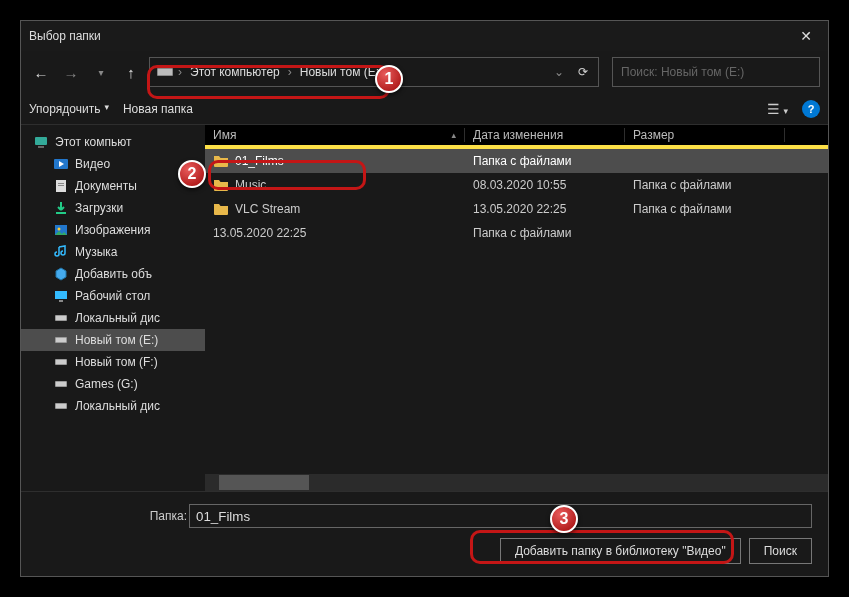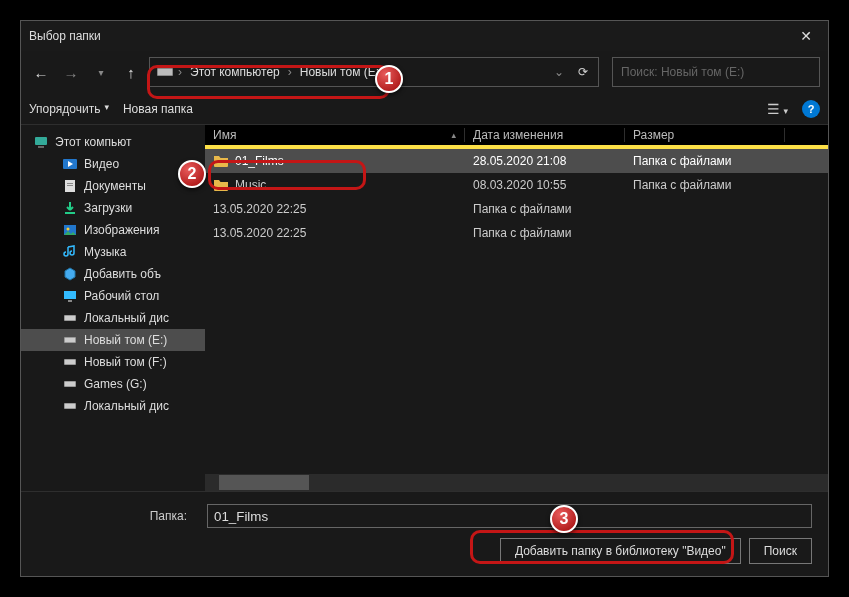--- a/index.html
+++ b/index.html
@@ -23,36 +23,36 @@
 .toolbar .btn { color: #ddd; cursor: pointer; display: flex; align-items: flex-start; gap: 4px; }
 .toolbar .spacer { flex: 1; }
 .toolbar .viewico { font-size: 14px; color: #ccc; }
 .toolbar .help { width: 18px; height: 18px; border-radius: 50%; background: #0078d4; color: #fff; display: flex; align-items: center; justify-content: center; font-weight: bold; font-size: 11px; }
 .body { flex: 1; display: flex; overflow: hidden; }
 .sidebar { width: 184px; background: #191919; overflow-y: auto; padding: 6px 0; position: relative; }
 .sidebar::-webkit-scrollbar { width: 14px; }
 .sidebar::-webkit-scrollbar-track { background: #2b2b2b; }
 .sidebar::-webkit-scrollbar-thumb { background: #555; }
 .tree-item { display: flex; align-items: center; height: 22px; padding: 0 4px 0 12px; gap: 6px; color: #ddd; cursor: pointer; white-space: nowrap; overflow: hidden; }
-.tree-item.sub { padding-left: 41px; }
+.tree-item.sub { padding-left: 32px; }
 .tree-item.selected { background: #4d4d4d; }
 .tree-item .ico { width: 16px; height: 16px; display: flex; align-items: center; justify-content: center; }
 .filearea { flex: 1; background: #191919; display: flex; flex-direction: column; }
 .cols { display: grid; grid-template-columns: 260px 160px 160px 1fr; height: 24px; background: #000000; border-bottom: 4px solid #fde047; align-items: center; font-size: 12px; color: #bbb; text-align: right; }
 .cols .ch { padding: 0 8px; border-right: 1px solid #2e2e2e; display: flex; align-items: center; gap: 4px; }
 .rows { flex: 1; overflow: auto; }
 .row { display: grid; grid-template-columns: 260px 160px 160px 1fr; height: 24px; align-items: center; font-size: 12px; color: #ccc; cursor: pointer; }
 .row.selected { background: #4d4d4d; color: #fff; }
 .row .cell { padding: 0 8px; white-space: nowrap; overflow: hidden; }
 .row .namecell { display: flex; align-items: center; gap: 6px; }
 .folder-ico { width: 16px; height: 14px; }
 .hscroll { height: 17px; background: #2b2b2b; display: flex; align-items: center; }
 .hscroll .thumb { width: 90px; height: 15px; background: #555; margin-left: 14px; }
 .footer { background: #191919; padding: 12px 16px; border-top: 1px solid #2e2e2e; }
-.footer .fr { display: flex; align-items: center; gap: 20px; margin-bottom: 10px; }
+.footer .fr { display: flex; align-items: center; gap: 2px; margin-bottom: 10px; }
 .footer .lbl { width: 150px; text-align: right; color: #ccc; }
 .footer .fld { flex: 1; height: 24px; background: #191919; border: 1px solid #666; color: #ddd; padding: 0 6px; }
 .footer .btns { display: flex; justify-content: flex-end; gap: 8px; }
 .footer .dbtn { height: 26px; background: #191919; border: 1px solid #777; color: #ddd; padding: 0 14px; cursor: pointer; font-size: 12px; }
 
 .marker { position: absolute; z-index: 50; border: 3px solid #c41616; border-radius: 10px; pointer-events: none; }
 .badge { position: absolute; z-index: 60; width: 28px; height: 28px; border-radius: 50%; background: radial-gradient(circle at 35% 30%, #e85b5b, #a00808); border: 2px solid #fff; color: #fff; font-weight: bold; font-size: 16px; display: flex; align-items: center; justify-content: center; box-shadow: 0 2px 4px rgba(0,0,0,.6); }
 
 svg { display: block; }
 </style>
@@ -241,36 +241,41 @@
         <div class="ch">Размер</div>
       </div>
       <div class="rows" id="rows">
           <div class="row selected">
             <div class="cell namecell">
               <svg class="folder-ico" viewBox="0 0 16 14">
                 <path d="M1 2h5l1.5 2H15v8a1 1 0 01-1 1H2a1 1 0 01-1-1z" fill="#e8b84a"></path>
               </svg>
               <span>01_Films</span>
             </div>
-            <div class="cell">28.05.2020 21:08</div>
             <div class="cell">Папка с файлами</div>
             <div class="cell"></div>
           </div>
           <div class="row">
             <div class="cell namecell">
               <svg class="folder-ico" viewBox="0 0 16 14">
                 <path d="M1 2h5l1.5 2H15v8a1 1 0 01-1 1H2a1 1 0 01-1-1z" fill="#e8b84a"></path>
               </svg>
               <span>Music</span>
             </div>
             <div class="cell">08.03.2020 10:55</div>
             <div class="cell">Папка с файлами</div>
             <div class="cell"></div>
           </div>
           <div class="row">
+            <div class="cell namecell">
+              <svg class="folder-ico" viewBox="0 0 16 14">
+                <path d="M1 2h5l1.5 2H15v8a1 1 0 01-1 1H2a1 1 0 01-1-1z" fill="#e8b84a"></path>
+              </svg>
+              <span>VLC Stream</span>
+            </div>
             <div class="cell">13.05.2020 22:25</div>
             <div class="cell">Папка с файлами</div>
             <div class="cell"></div>
           </div>
           <div class="row">
             <div class="cell">13.05.2020 22:25</div>
             <div class="cell">Папка с файлами</div>
             <div class="cell"></div>
           </div>
         </div>

